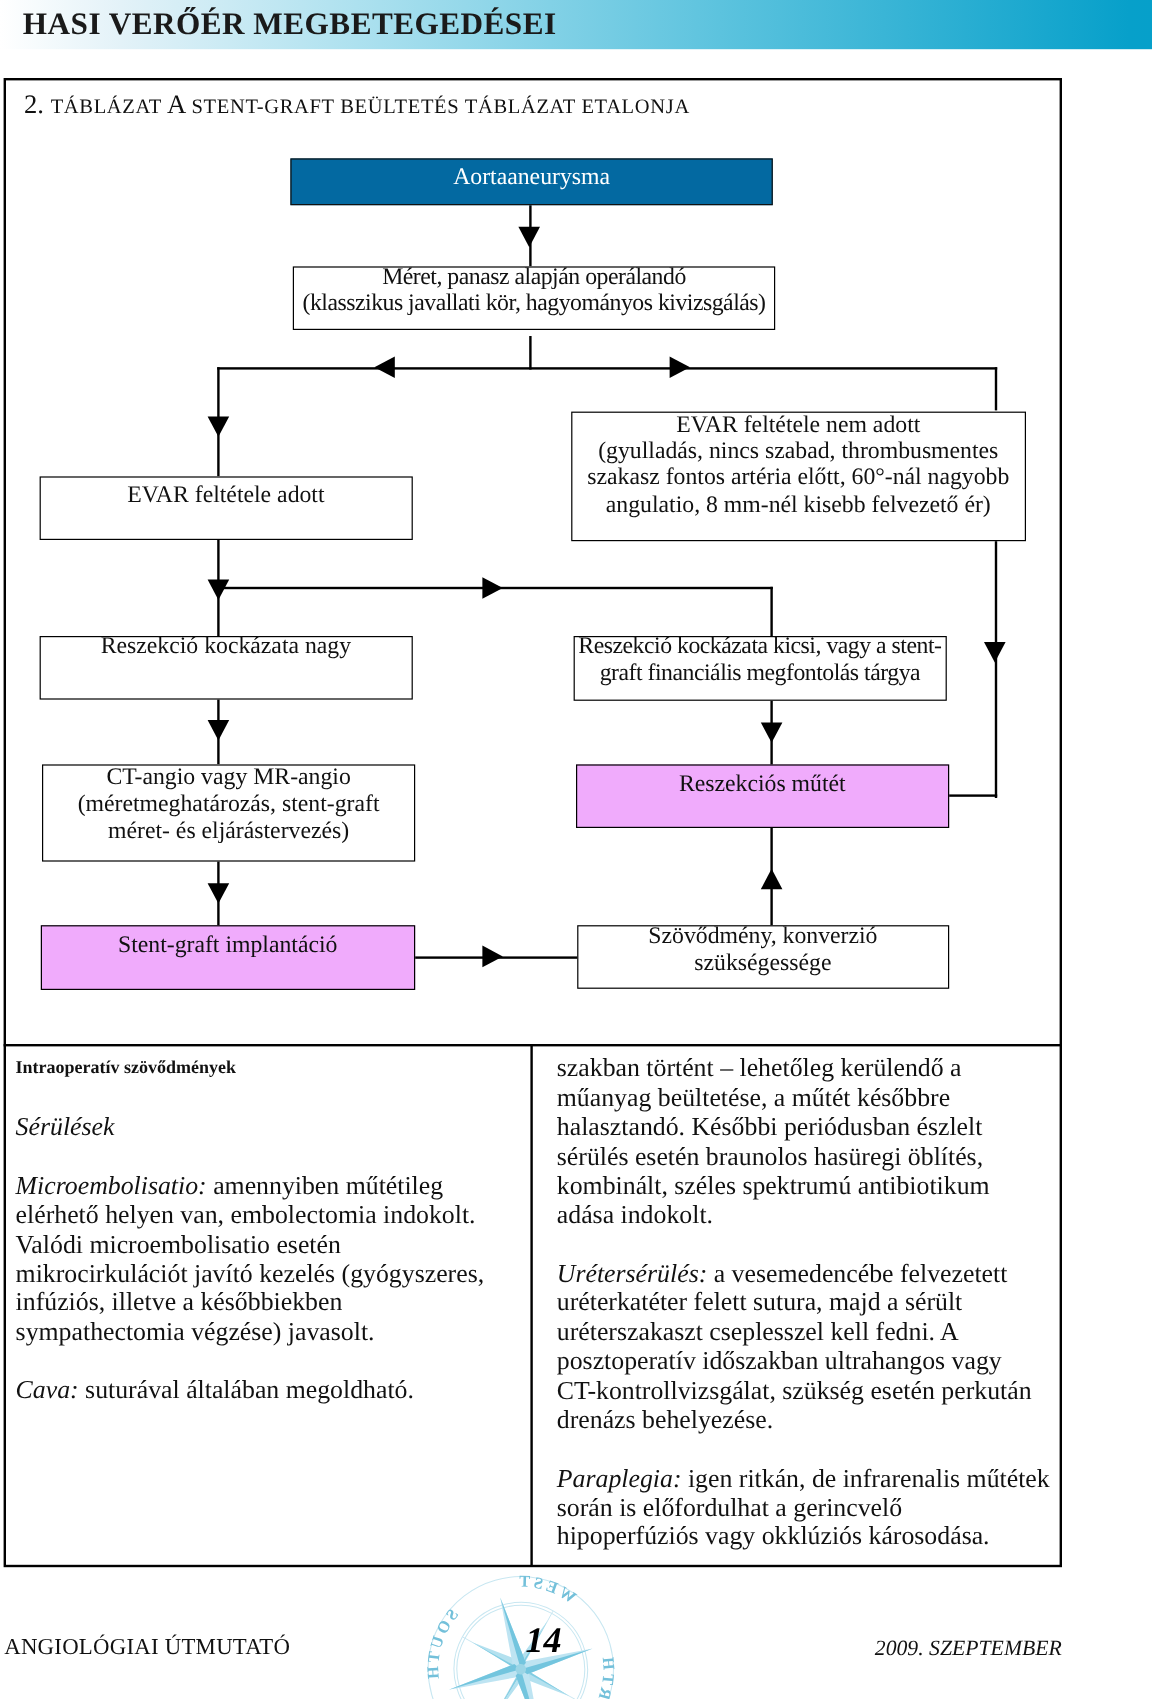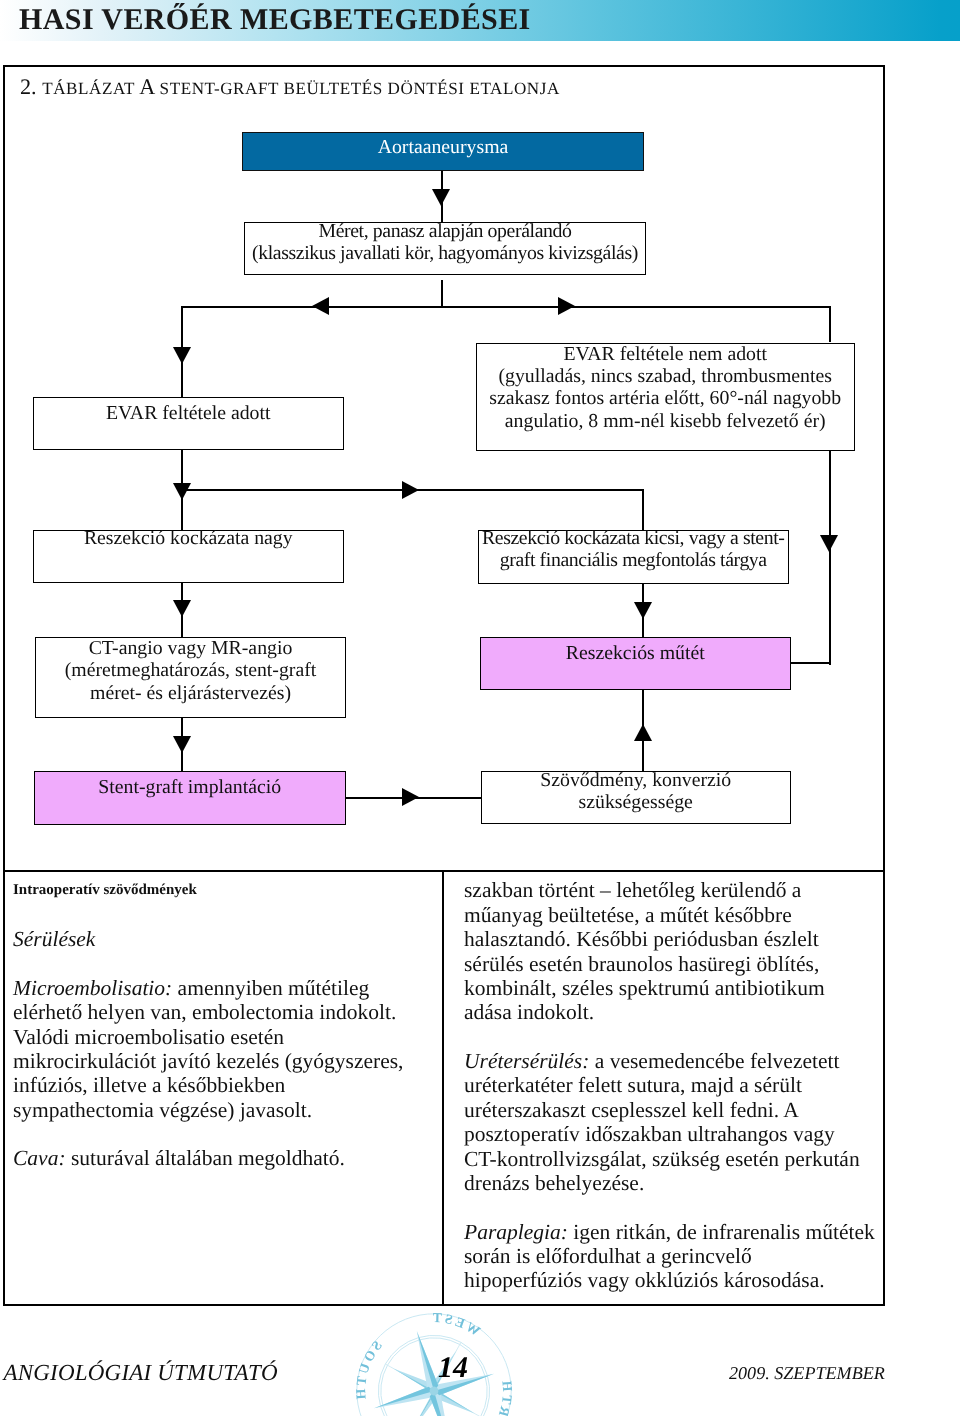--- a/index.html
+++ b/index.html
@@ -5,21 +5,21 @@
 <style>
   html,body{margin:0;padding:0;}
   body{width:960px;height:1416px;background:#fff;
        font-family:"Liberation Serif",serif;color:#000;
        -webkit-font-smoothing:antialiased;text-rendering:geometricPrecision;position:relative;overflow:hidden;}
   .page{position:absolute;inset:0;}
 
   
   #header-band{position:absolute;left:0;top:0;width:960px;height:41px;
     background:linear-gradient(to right,#ffffff 0%,#e3f2f8 10.5%,#ade1ef 31%,#5cc3de 62.5%,#07a0ca 98%,#06a0ca 100%);}
-  #header-title{position:absolute;left:19px;top:-1px;font-size:30px;line-height:41px;
+  #header-title{position:absolute;left:19px;top:-1px;font-size:26px;line-height:41px;
     font-weight:700;letter-spacing:0.4px;color:#1a1a1a;white-space:nowrap;}
 
   
   #outer-frame{position:absolute;left:2.8px;top:65.0px;width:882.2px;height:1240.8px;
     border:2.2px solid #000;box-sizing:border-box;}
 
   
   #table-caption{position:absolute;left:20px;top:79px;font-size:22.2px;line-height:16px;
     white-space:nowrap;color:#111;}
   #table-caption .cap{font-size:22.2px;}
@@ -61,22 +61,22 @@
   .col{position:absolute;font-size:21.5px;line-height:24.37px;color:#111;}
   #col-left{left:13px;top:878.4px;width:424px;}
   #col-right{left:464px;top:878.4px;width:420px;}
   .col h3{margin:0;font-size:15px;line-height:24.37px;font-weight:700;}
   .col .sub{font-style:italic;}
   .col p{margin:0;}
   .col .lead{font-style:italic;}
   .blank{height:24.37px;}
 
   
-  #footer-left{position:absolute;left:3.5px;top:1363px;font-size:23px;line-height:20px;
-    font-style:italic;color:#111;letter-spacing:0.2px;}
+  #footer-left{position:absolute;left:3.5px;top:1363px;font-size:19px;line-height:20px;
+    color:#111;letter-spacing:0.2px;}
   #footer-right{position:absolute;left:729px;top:1363px;font-size:18.1px;line-height:20px;
     font-style:italic;color:#111;letter-spacing:0.0px;}
   #footer-page{position:absolute;left:438px;top:1353px;font-size:30px;line-height:30px;
     font-weight:700;font-style:italic;color:#000;z-index:5;}
   #watermark{position:absolute;left:353.6px;top:1311.4px;width:160px;height:160px;opacity:0.86;}
 </style>
 </head>
 <body>
 
 <div class="page">
@@ -84,21 +84,21 @@
   <div id="header-band">
     <div id="header-title">HASI VERŐÉR MEGBETEGEDÉSEI</div>
   </div>
 
   <div id="outer-frame"></div>
 
   <div id="table-caption">
     <span class="cap">2.</span>
     <span class="sc">TÁBLÁZAT</span>
     <span class="cap">A</span>
-    <span class="sc">STENT-GRAFT BEÜLTETÉS DÖNTÉSI ETALONJA</span>
+    <span class="sc">STENT-GRAFT BEÜLTETÉS TÁBLÁZAT ETALONJA</span>
   </div>
 
   <div id="flowchart">
 
     <div class="node cyan" id="n-aorta">
       <span class="t">Aortaaneurysma</span></div>
 
     <div class="node" id="n-meret">
       <span class="t">Méret, panasz alapján operálandó<br>(klasszikus javallati kör, hagyományos kivizsgálás)</span></div>
 

